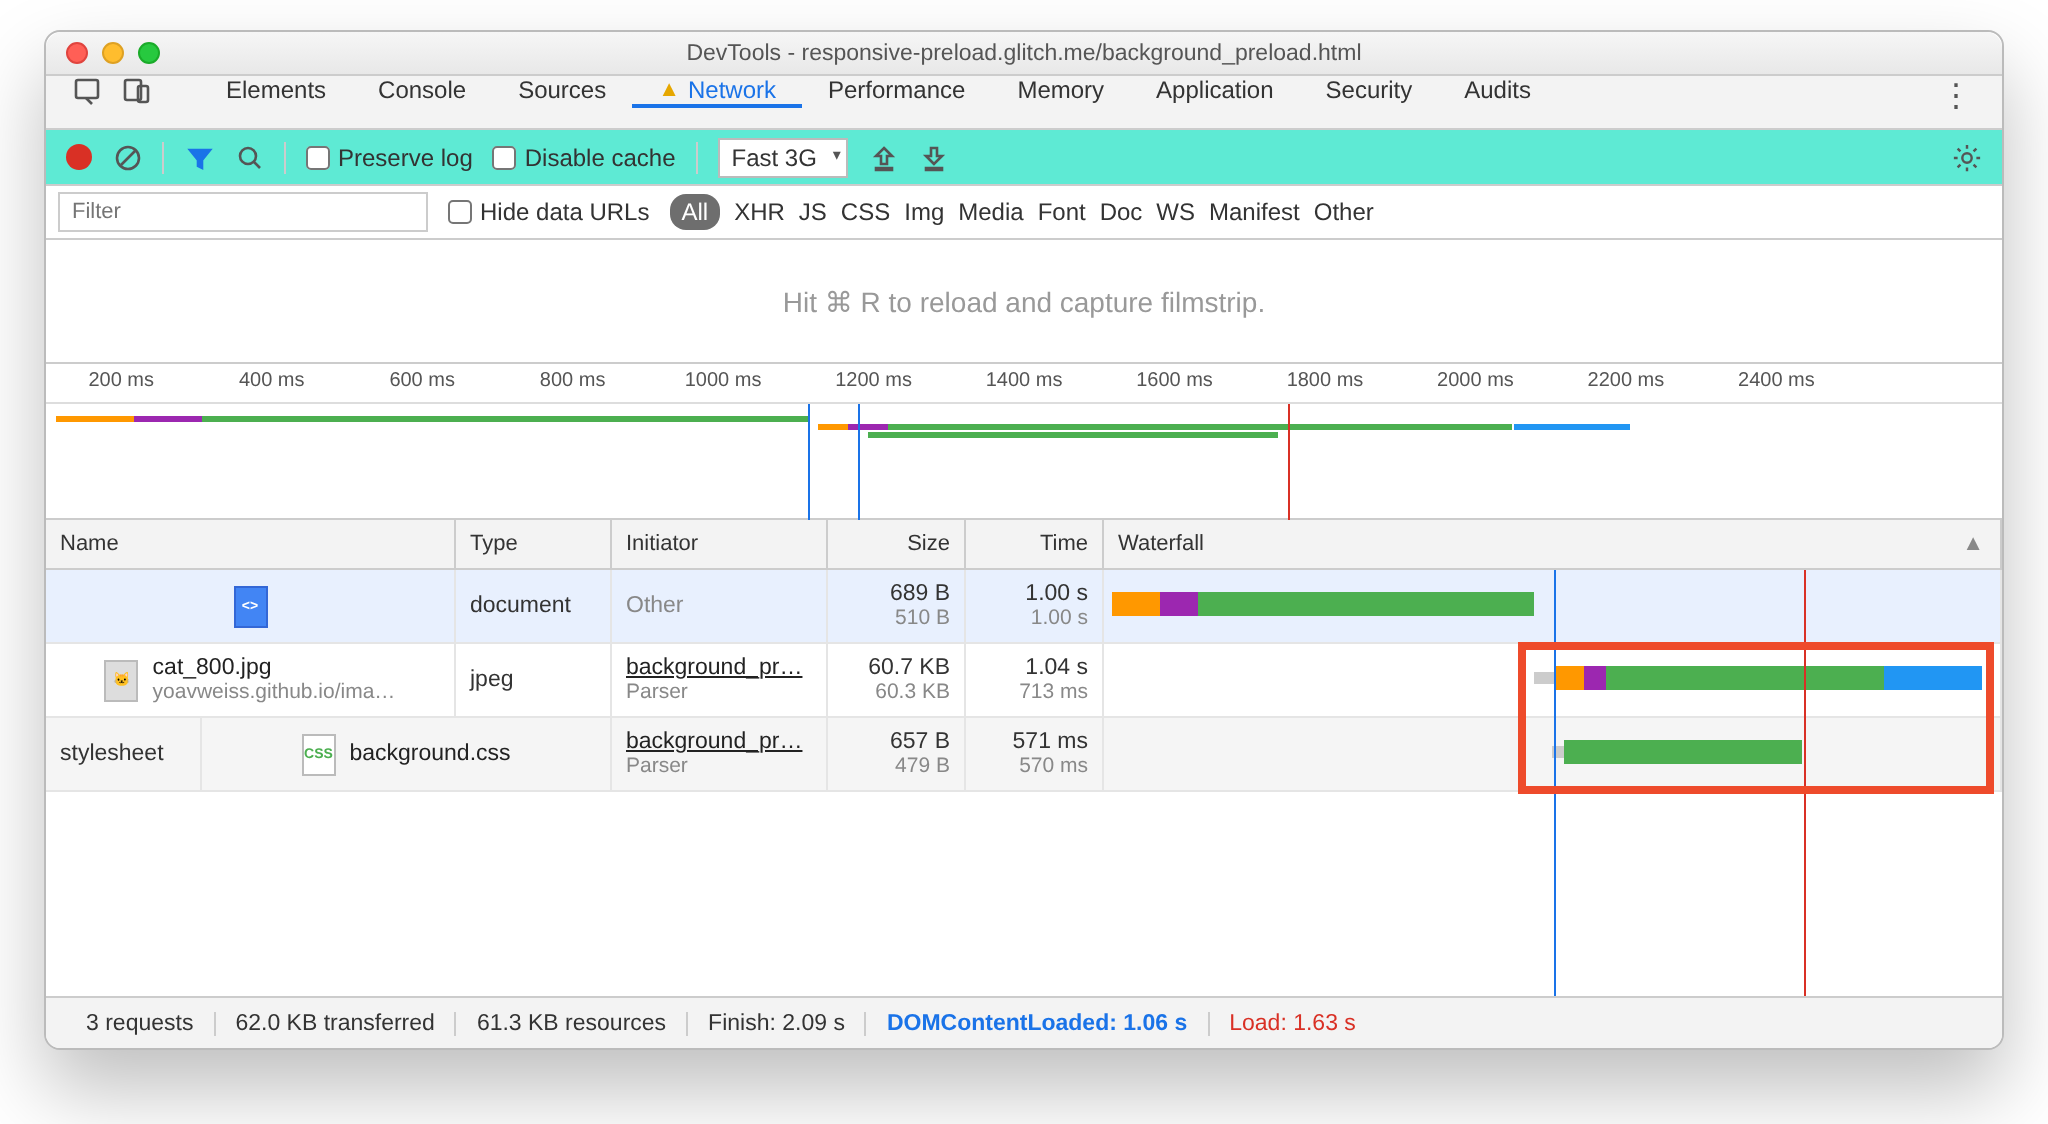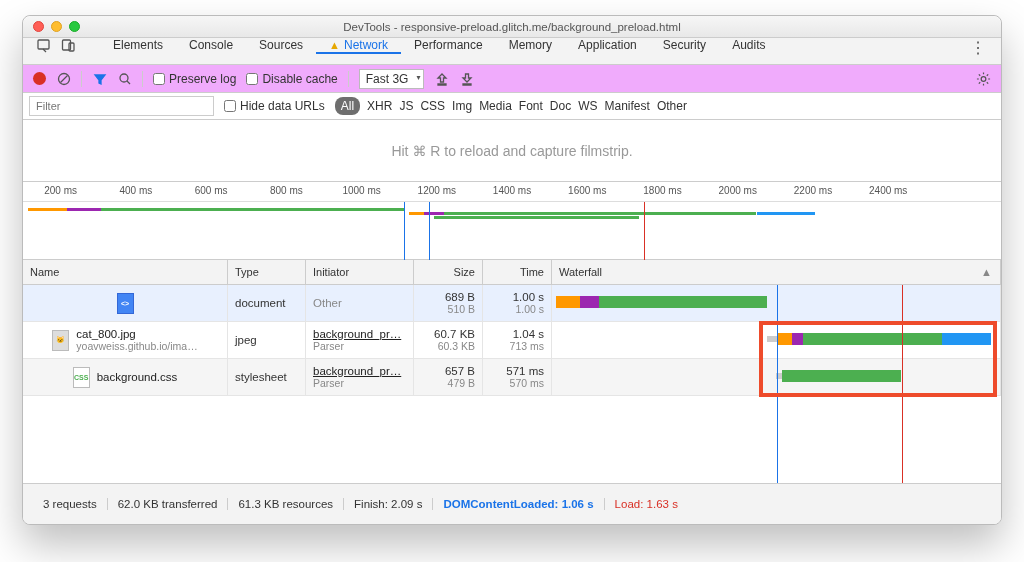--- a/index.html
+++ b/index.html
@@ -53,21 +53,21 @@
 .tab.active { border-bottom: 2px solid #1a73e8; color: #1a73e8; font-weight:500;}
 .tab .warn { color: #e6a700; margin-right: 4px; font-size:11px;}
 .kebab { margin-left: auto; padding: 0 10px; display:flex; align-items:center; color:#555; font-size:16px;}
 .toolbar {
   height: 28px;
   border-bottom: 1px solid #ccc;
   display: flex;
   align-items: center;
   gap: 10px;
   padding: 0 10px;
-  background: #f0abfc;
+  background: #5eead4;
   font-size: 12px;
 }
 .rec { width: 13px; height: 13px; border-radius: 50%; background: #d93025; }
 .iconbtn { width:15px; height:15px; display:flex; align-items:center; justify-content:center;}
 .iconbtn svg { stroke:#555; fill:none; stroke-width:1.3; }
 .divider { width:1px; height:16px; background:#ccc; }
 .funnel svg { fill:#1a73e8; stroke:#1a73e8;}
 .cbox { display:flex; align-items:center; gap:4px; }
 .cbox input { width:12px; height:12px; }
 .throttle { border:1px solid #bbb; padding:2px 15px 2px 6px; background:#fff; position:relative;}
@@ -152,21 +152,21 @@
 .nametext .n2 { color:#888; white-space:nowrap; overflow:hidden; text-overflow:ellipsis; font-size:10.5px;}
 .ficon { width:17px; height:21px; border:1px solid #bbb; background:#fff; display:flex; align-items:center; justify-content:center; font-size:7px; font-weight:bold;}
 .ficon.html { color:#fff; background:#4285f4; border-color:#3367d6;}
 .ficon.css { color:#4caf50; }
 .sub { color:#888; font-size:10.5px;}
 .link { text-decoration:underline; color:#222;}
 .wfbar { position:absolute; height:12px; top:11px; }
 .wfseg { position:absolute; height:100%; }
 .redbox { position:absolute; border:4px solid #ee4b2b; }
 .summary {
-  height:41px;
+  height:26px;
   border-top:1px solid #ccc;
   background:#f3f3f3;
   display:flex;
   align-items:center;
   gap:0;
   font-size:11.5px;
   padding:0 10px;
   color:#333;
 }
 .summary span { padding:0 10px; border-right:1px solid #ccc;}
@@ -387,27 +387,27 @@
           <div class="wfseg" style="left:0; width:5%; background:#ccc; height:6px; top:3px;"></div>
           <div class="wfseg" style="left:5%; width:6%; background:#ff9800;"></div>
           <div class="wfseg" style="left:11%; width:5%; background:#9c27b0;"></div>
           <div class="wfseg" style="left:16%; width:62%; background:#4caf50;"></div>
           <div class="wfseg" style="left:78%; width:22%; background:#2196f3;"></div>
         </div>
       </div>
     </div>
 
     <div class="row alt">
+      <div class="td type">stylesheet</div>
       <div class="td name">
             <div class="ficon css">CSS</div>
             <div class="nametext">
               <span class="n1">background.css</span>
             </div>
           </div>
-      <div class="td type">stylesheet</div>
       <div class="td init">
             <span class="link">background_pr…</span>
             <span class="sub">Parser</span>
           </div>
       <div class="td size">
             <span>657 B</span>
             <span class="sub">479 B</span>
           </div>
       <div class="td time">
             <span>571 ms</span>

